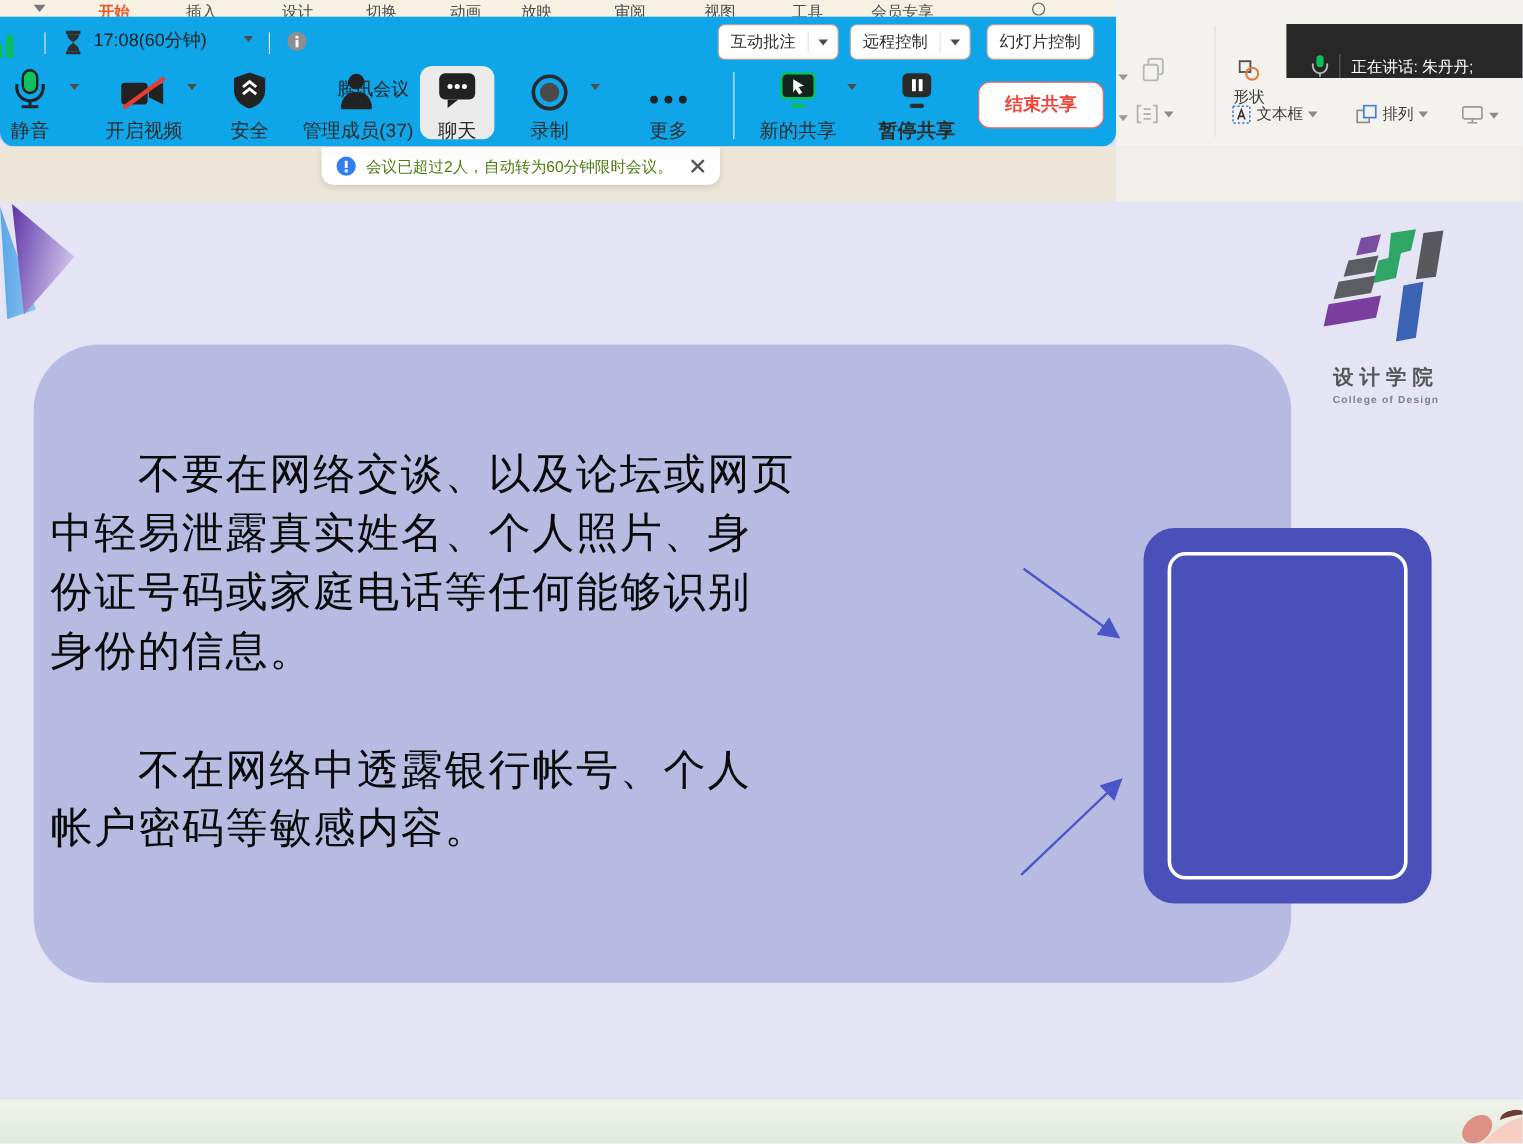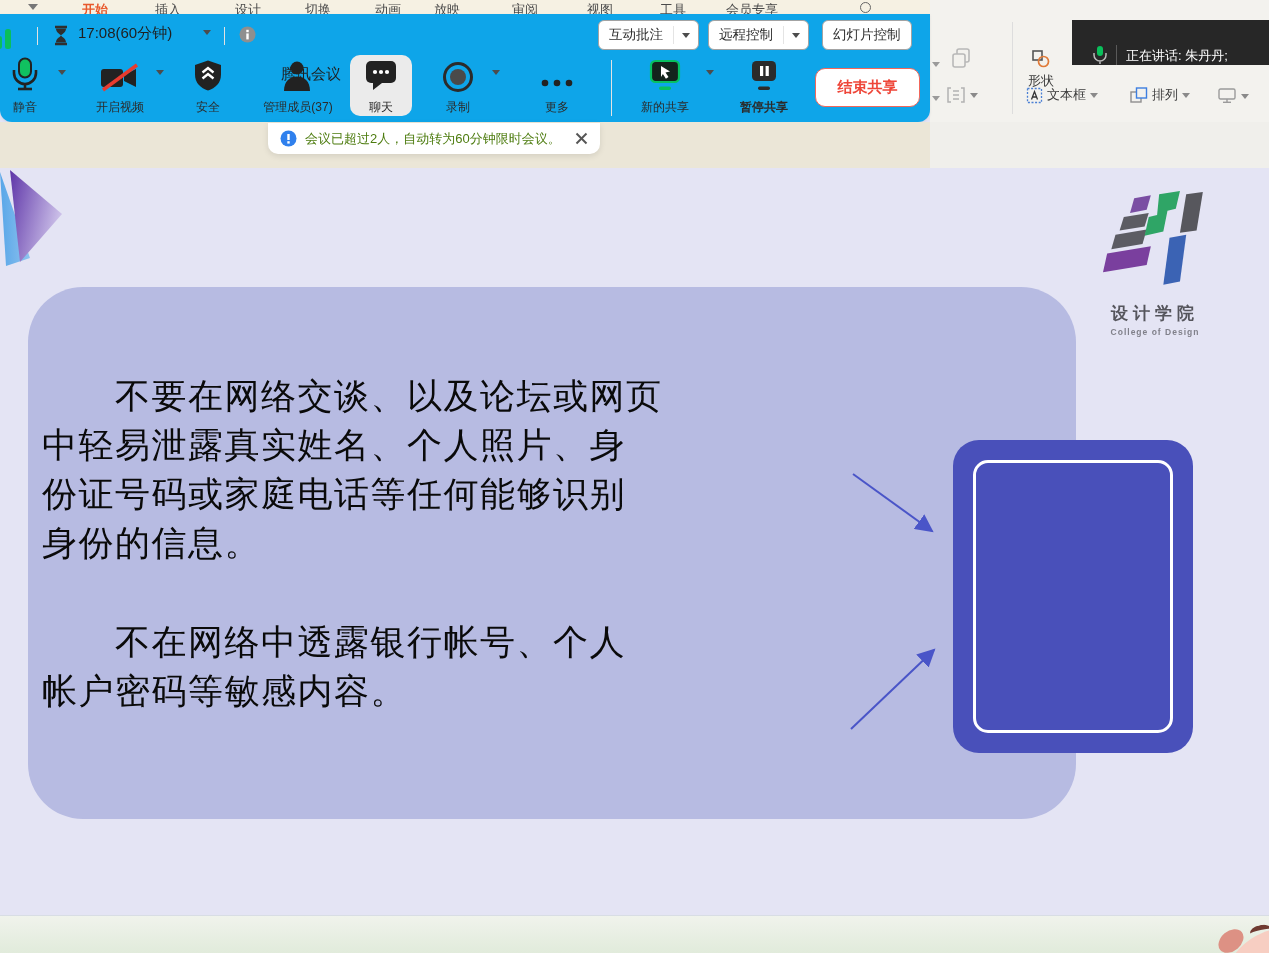--- a/index.html
+++ b/index.html
@@ -26,21 +26,21 @@
   .rowA-text { font-size:15px; color:#1f1f1f; font-weight:500; white-space:nowrap; }
   .vdiv-sm { position:absolute; width:1px; height:18px; background:#e2e2e2; top:13px; }
   .caret { width:0; height:0; border-left:4.5px solid transparent; border-right:4.5px solid transparent; border-top:5.5px solid #4c4c4c; }
   .hdr-btn { position:absolute; top:6px; height:30px; background:#fff; border:1px solid #a3a3a3; border-radius:6px; display:flex; align-items:center; font-size:13.5px; color:#2e2e2e; cursor:pointer; }
   .hdr-btn .lbl { padding:0 10px; white-space:nowrap; }
   .hdr-btn .sep { width:1px; height:18px; background:#e4e4e4; }
   .hdr-btn .cwrap { padding:0 8px; }
 
   .tool-btn { position:absolute; width:70px; text-align:center; cursor:pointer; }
   .tool-btn .ticon { height:36px; display:flex; align-items:flex-end; justify-content:center; }
-  .tool-label { position:absolute; top:85px; font-size:12px; color:#2b2b2b; white-space:nowrap; text-align:center; }
+  .tool-label { position:absolute; top:85px; font-size:16px; color:#2b2b2b; white-space:nowrap; text-align:center; }
   .btn-caret { position:absolute; top:56px; cursor:pointer; }
   .chat-bg { position:absolute; left:350px; top:41px; width:62px; height:61px; background:#ebebeb; border-radius:10px; }
   .tb-divider { position:absolute; left:611px; top:46px; width:1px; height:56px; background:#e3e3e3; }
   .end-share { position:absolute; left:815px; top:54px; width:105px; height:39px; background:#fff; border:1.5px solid #f2675b; border-radius:10px; color:#ee4538; font-size:15px; font-weight:bold; display:flex; align-items:center; justify-content:center; cursor:pointer; }
 
   
   .beige-strip { position:absolute; left:0; top:122px; width:1269px; height:46px; background:#ebe6d7; }
   .beige-strip .right-gray { position:absolute; left:930px; top:0; width:339px; height:46px; background:#f0efeb; }
   .notice { position:absolute; left:268px; top:123px; height:31px; background:#fff; border-radius:0 0 10px 10px; box-shadow:0 2px 6px rgba(0,0,0,0.10); display:flex; align-items:center; gap:8px; padding:0 12px 0 12px; z-index:5; }
   .notice-text { font-size:13px; color:#4d7c0f; white-space:nowrap; }

